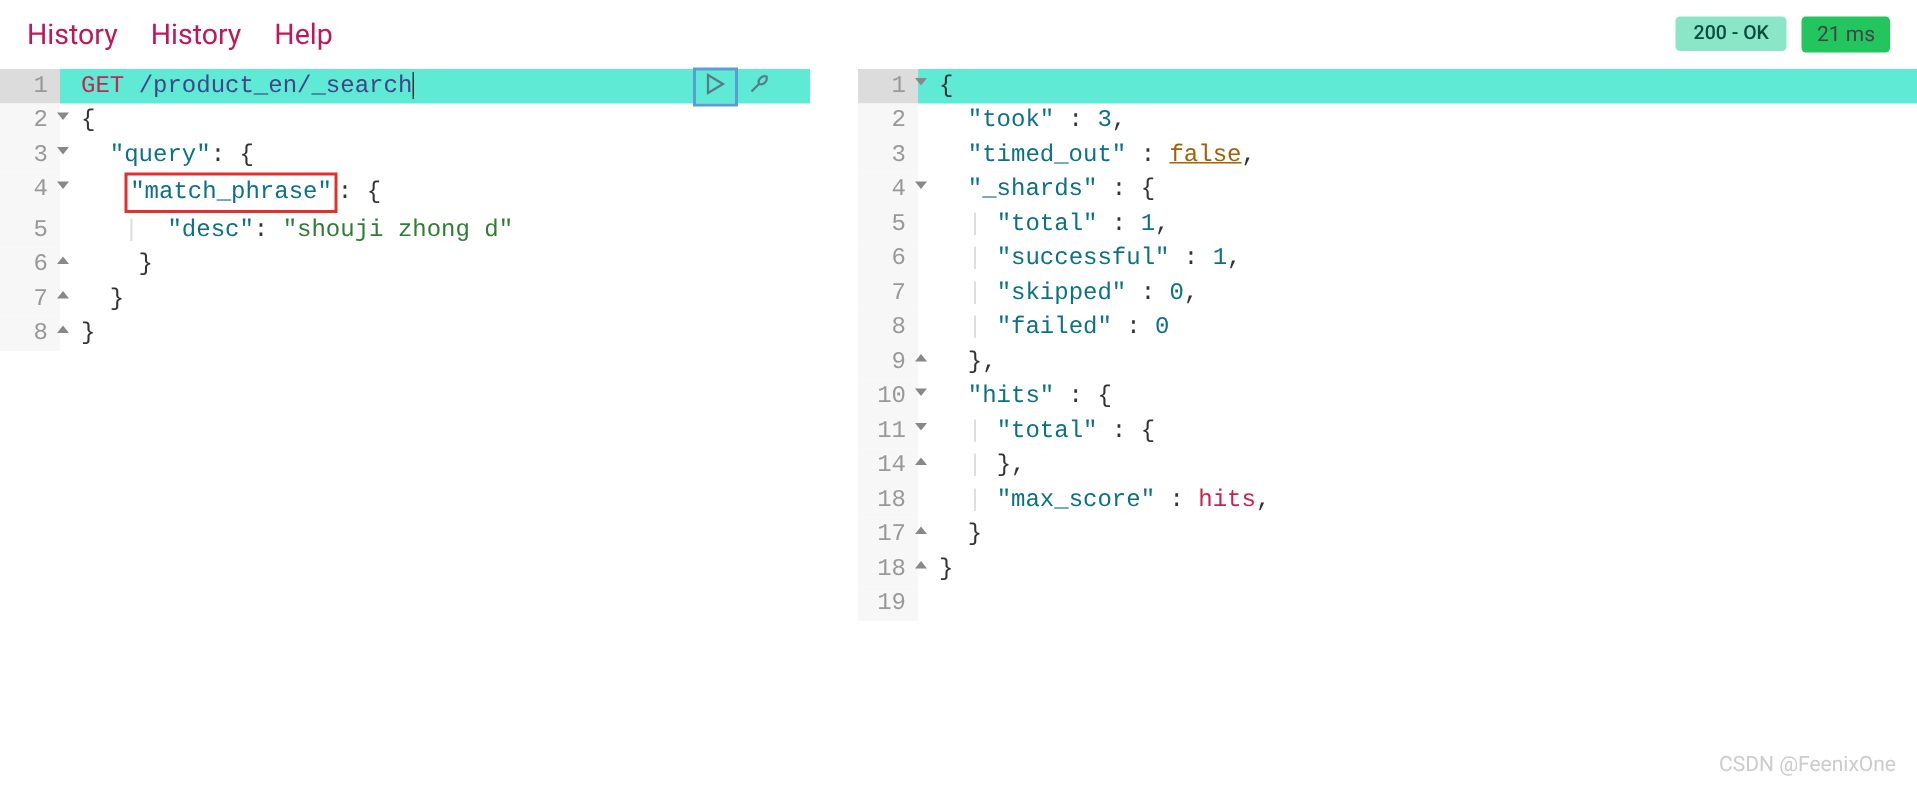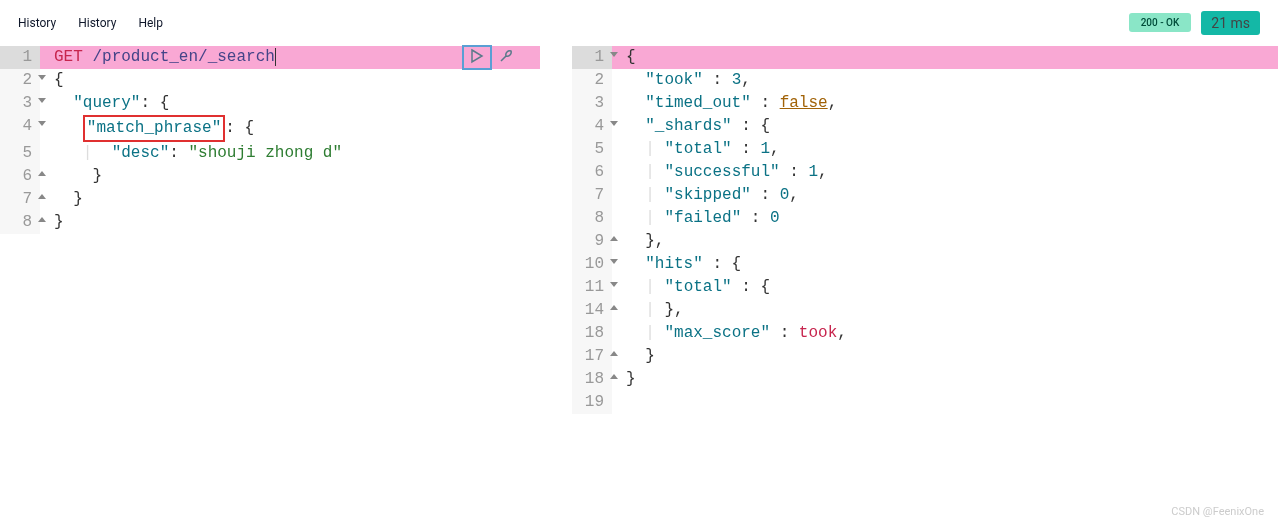--- a/index.html
+++ b/index.html
@@ -18,39 +18,39 @@
       align-items: center;
       justify-content: space-between;
       padding: 0 18px;
       border-bottom: 1px solid transparent;
     }
     .menu {
       display: flex;
       gap: 22px;
     }
     .menu-item {
-      color: #0f172a;
-      font-size: 12px;
+      color: #be185d;
+      font-size: 19px;
       cursor: pointer;
     }
     .status-area {
       display: flex;
       gap: 10px;
       align-items: center;
     }
     .status-badge {
       background: #8ae6c7;
       color: #004d3a;
       padding: 4px 12px;
       border-radius: 3px;
-      font-size: 10px;
+      font-size: 13px;
       font-weight: 500;
     }
     .time-badge {
-      background: #14b8a6;
+      background: #22c55e;
       color: #444;
       padding: 4px 10px;
       border-radius: 3px;
       font-size: 14px;
     }
     .editors {
       display: flex;
       height: calc(100% - 46px);
     }
     .editor-pane {
@@ -91,21 +91,21 @@
     .fold-up {
       border-top: none;
       border-bottom: 5px solid #888;
     }
     .code {
       padding-left: 14px;
       white-space: pre;
       flex: 1;
     }
     .line.active .gutter { background: #dcdcdc; }
-    .line.active .code { background: #f9a8d4; }
+    .line.active .code { background: #5eead4; }
     .method { color: #c7254e; }
     .path { color: #448; }
     .key { color: #0b7285; }
     .punct { color: #333; }
     .string { color: #2e7d32; }
     .num { color: #0b7285; }
     .bool { color: #a16207; text-decoration: underline; }
     .null { color: #c7254e; }
     .guide { color: #ddd; }
     .highlight-box {
@@ -137,21 +137,21 @@
       width: 1px;
       height: 18px;
       background: #333;
       vertical-align: middle;
     }
     .watermark {
       position: absolute;
       bottom: 6px;
       right: 14px;
       color: #ccc;
-      font-size: 11px;
+      font-size: 14px;
     }
   </style>
 </head>
 <body>
 
 <div class="header">
   <div class="menu">
     <span class="menu-item">History</span>
     <span class="menu-item">History</span>
     <span class="menu-item">Help</span>
@@ -262,21 +262,21 @@
       <div class="line">
           <div class="gutter">11<span class="fold"></span></div>
           <div class="code">  <span class="guide">|</span> <span class="key">"total"</span><span class="punct"> : {</span></div>
         </div>
       <div class="line">
           <div class="gutter">14<span class="fold fold-up"></span></div>
           <div class="code">  <span class="guide">|</span> <span class="punct">},</span></div>
         </div>
       <div class="line">
           <div class="gutter">18</div>
-          <div class="code">  <span class="guide">|</span> <span class="key">"max_score"</span><span class="punct"> : </span><span class="null">took</span><span class="punct">,</span></div>
+          <div class="code">  <span class="guide">|</span> <span class="key">"max_score"</span><span class="punct"> : </span><span class="null">hits</span><span class="punct">,</span></div>
         </div>
       <div class="line">
           <div class="gutter">17<span class="fold fold-up"></span></div>
           <div class="code">  <span class="punct">}</span></div>
         </div>
       <div class="line">
           <div class="gutter">18<span class="fold fold-up"></span></div>
           <div class="code"><span class="punct">}</span></div>
         </div>
       <div class="line">

